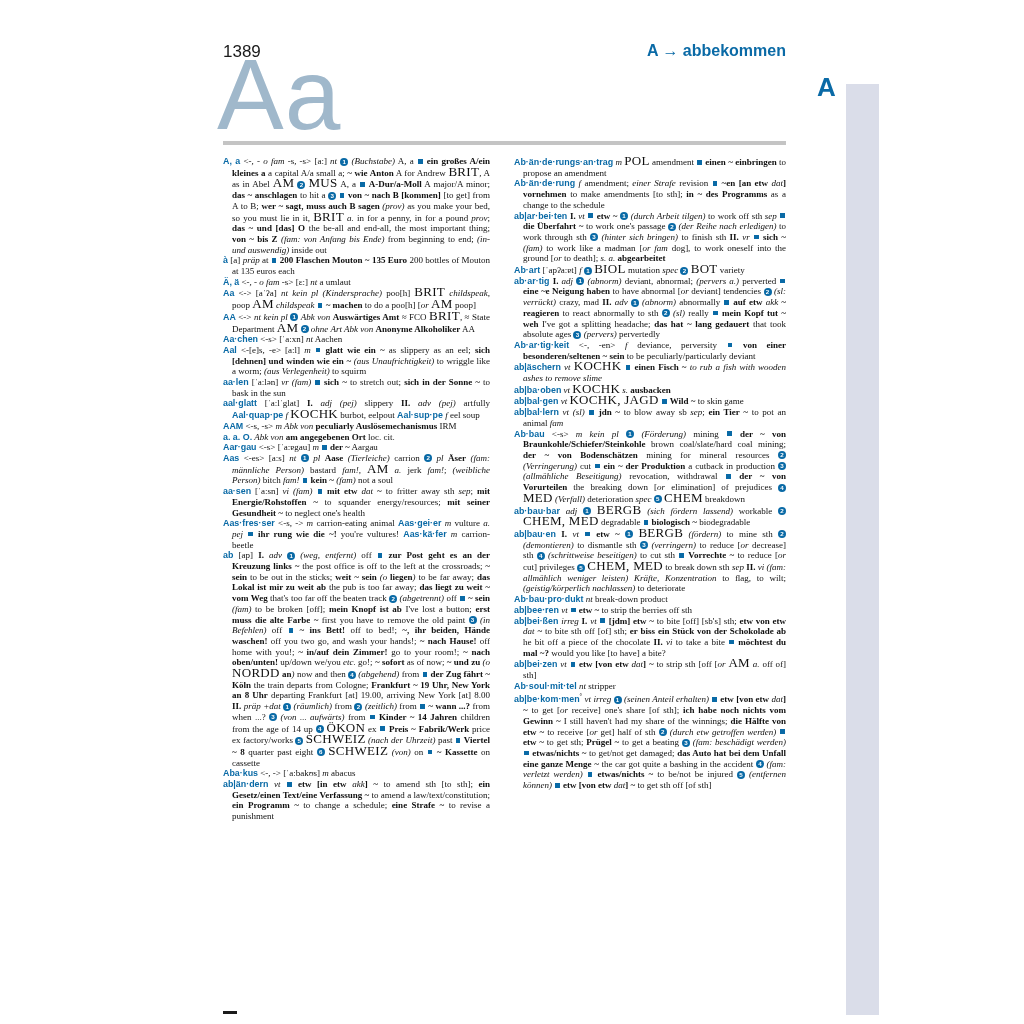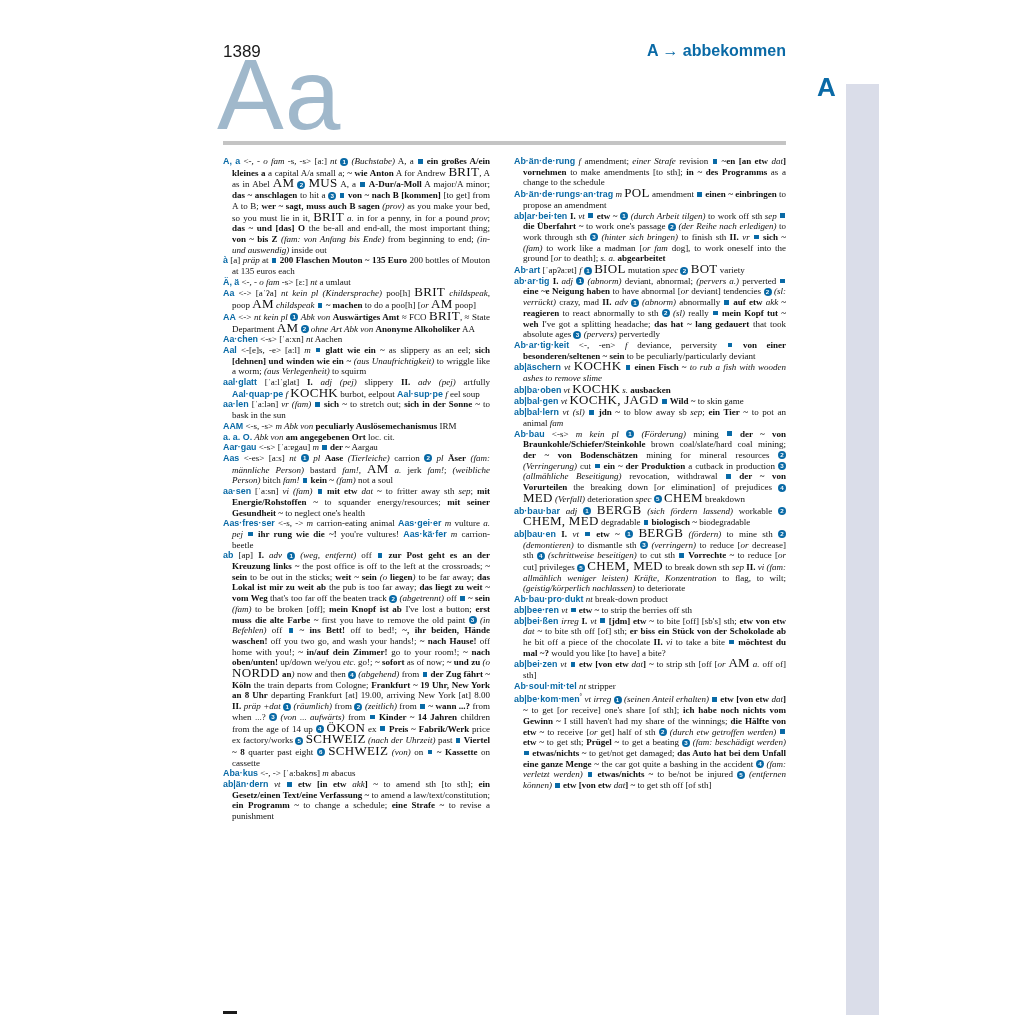--- a/index.html
+++ b/index.html
@@ -58,35 +58,35 @@
   <div class="rule"></div>
 
   <div class="col col-left">
       <p class="entry"><span class="hw">A, a</span> &lt;-, - <i>o fam</i> -s, -s&gt; [aː] <i>nt</i> <span class="n">1</span> <i>(Buchstabe)</i> A, a <span class="sq"></span> <b>ein großes A/ein kleines a</b> a capital A/a small a; <b>~ wie Anton</b> A for Andrew <span class="sc">BRIT</span>, A as in Abel <span class="sc">AM</span> <span class="n">2</span> <span class="sc">MUS</span> A, a <span class="sq"></span> <b>A-Dur/a-Moll</b> A major/A minor; <b>das ~ anschlagen</b> to hit a <span class="n">3</span> <span class="sq"></span> <b>von ~ nach B [kommen]</b> [to get] from A to B; <b>wer ~ sagt, muss auch B sagen</b> <i>(prov)</i> as you make your bed, so you must lie in it, <span class="sc">BRIT</span> <i>a.</i> in for a penny, in for a pound <i>prov</i>; <b>das ~ und [das] O</b> the be-all and end-all, the most important thing; <b>von ~ bis Z</b> <i>(fam: von Anfang bis Ende)</i> from beginning to end; <i>(in- und auswendig)</i> inside out</p>
       <p class="entry"><span class="hw">à</span> [a] <i>präp</i> at <span class="sq"></span> <b>200 Flaschen Mouton ~ 135 Euro</b> 200 bottles of Mouton at 135 euros each</p>
       <p class="entry"><span class="hw">Ä, ä</span> &lt;-, - <i>o fam</i> -s&gt; [ɛː] <i>nt</i> a umlaut</p>
       <p class="entry"><span class="hw">Aa</span> &lt;-&gt; [aˈʔa] <i>nt kein pl (Kindersprache)</i> poo[h] <span class="sc">BRIT</span> <i>childspeak</i>, poop <span class="sc">AM</span> <i>childspeak</i> <span class="sq"></span> <b>~ machen</b> to do a poo[h] [<i>or</i> <span class="sc">AM</span> poop]</p>
       <p class="entry"><span class="hw">AA</span> &lt;-&gt; <i>nt kein pl</i> <span class="n">1</span> <i>Abk von</i> <b>Auswärtiges Amt</b> ≈ FCO <span class="sc">BRIT</span>, ≈ State Department <span class="sc">AM</span> <span class="n">2</span> <i>ohne Art Abk von</i> <b>Anonyme Alkoholiker</b> AA</p>
       <p class="entry"><span class="hw">Aa·chen</span> &lt;-s&gt; [ˈaːxn] <i>nt</i> Aachen</p>
       <p class="entry"><span class="hw">Aal</span> &lt;-[e]s, -e&gt; [aːl] <i>m</i> <span class="sq"></span> <b>glatt wie ein ~</b> as slippery as an eel; <b>sich [dehnen] und winden wie ein ~</b> <i>(aus Unaufrichtigkeit)</i> to wriggle like a worm; <i>(aus Verlegenheit)</i> to squirm</p>
+      <p class="entry"><span class="hw">aa·len</span> [ˈaːlən] <i>vr (fam)</i> <span class="sq"></span> <b>sich ~</b> to stretch out; <b>sich in der Sonne ~</b> to bask in the sun</p>
       <p class="entry"><span class="hw">aal·glatt</span> [ˈaːlˈglat] <b>I.</b> <i>adj (pej)</i> slippery <b>II.</b> <i>adv (pej)</i> artfully <span class="hw">Aal·quap·pe</span> <i>f</i> <span class="sc">KOCHK</span> burbot, eelpout <span class="hw">Aal·sup·pe</span> <i>f</i> eel soup</p>
-      <p class="entry"><span class="hw">aa·len</span> [ˈaːlən] <i>vr (fam)</i> <span class="sq"></span> <b>sich ~</b> to stretch out; <b>sich in der Sonne ~</b> to bask in the sun</p>
       <p class="entry"><span class="hw">AAM</span> &lt;-s, -s&gt; <i>m Abk von</i> <b>peculiarly Auslösemechanismus</b> IRM</p>
       <p class="entry"><span class="hw">a. a. O.</span> <i>Abk von</i> <b>am angegebenen Ort</b> loc. cit.</p>
       <p class="entry"><span class="hw">Aar·gau</span> &lt;-s&gt; [ˈaːɐgau] <i>m</i> <span class="sq"></span> <b>der ~</b> Aargau</p>
       <p class="entry"><span class="hw">Aas</span> &lt;-es&gt; [aːs] <i>nt</i> <span class="n">1</span> <i>pl</i> <b>Aase</b> <i>(Tierleiche)</i> carrion <span class="n">2</span> <i>pl</i> <b>Äser</b> <i>(fam: männliche Person)</i> bastard <i>fam!</i>, <span class="sc">AM</span> <i>a.</i> jerk <i>fam!</i>; <i>(weibliche Person)</i> bitch <i>fam!</i> <span class="sq"></span> <b>kein ~</b> <i>(fam)</i> not a soul</p>
       <p class="entry"><span class="hw">aa·sen</span> [ˈaːsn] <i>vi (fam)</i> <span class="sq"></span> <b>mit etw</b> <i>dat</i> <b>~</b> to fritter away sth <i>sep</i>; <b>mit Energie/Rohstoffen ~</b> to squander energy/resources; <b>mit seiner Gesundheit ~</b> to neglect one's health</p>
       <p class="entry"><span class="hw">Aas·fres·ser</span> &lt;-s, -&gt; <i>m</i> carrion-eating animal <span class="hw">Aas·gei·er</span> <i>m</i> vulture <i>a. pej</i> <span class="sq"></span> <b>ihr rung wie die ~!</b> you're vultures! <span class="hw">Aas·kä·fer</span> <i>m</i> carrion-beetle</p>
       <p class="entry"><span class="hw">ab</span> [ap] <b>I.</b> <i>adv</i> <span class="n">1</span> <i>(weg, entfernt)</i> off <span class="sq"></span> <b>zur Post geht es an der Kreuzung links ~</b> the post office is off to the left at the crossroads; <b>~ sein</b> to be out in the sticks; <b>weit ~ sein</b> <i>(o</i> <b>liegen</b><i>)</i> to be far away; <b>das Lokal ist mir zu weit ab</b> the pub is too far away; <b>das liegt zu weit ~ vom Weg</b> that's too far off the beaten track <span class="n">2</span> <i>(abgetrennt)</i> off <span class="sq"></span> <b>~ sein</b> <i>(fam)</i> to be broken [off]; <b>mein Knopf ist ab</b> I've lost a button; <b>erst muss die alte Farbe ~</b> first you have to remove the old paint <span class="n">3</span> <i>(in Befehlen)</i> off <span class="sq"></span> <b>~ ins Bett!</b> off to bed!; <b>~, ihr beiden, Hände waschen!</b> off you two go, and wash your hands!; <b>~ nach Hause!</b> off home with you!; <b>~ in/auf dein Zimmer!</b> go to your room!; <b>~ nach oben/unten!</b> up/down we/you <i>etc.</i> go!; <b>~ sofort</b> as of now; <b>~ und zu</b> <i>(o</i> <span class="sc">NORDD</span> <b>an</b><i>)</i> now and then <span class="n">4</span> <i>(abgehend)</i> from <span class="sq"></span> <b>der Zug fährt ~ Köln</b> the train departs from Cologne; <b>Frankfurt ~ 19 Uhr, New York an 8 Uhr</b> departing Frankfurt [at] 19.00, arriving New York [at] 8.00 <b>II.</b> <i>präp +dat</i> <span class="n">1</span> <i>(räumlich)</i> from <span class="n">2</span> <i>(zeitlich)</i> from <span class="sq"></span> <b>~ wann ...?</b> from when ...? <span class="n">3</span> <i>(von ... aufwärts)</i> from <span class="sq"></span> <b>Kinder ~ 14 Jahren</b> children from the age of 14 up <span class="n">4</span> <span class="sc">ÖKON</span> ex <span class="sq"></span> <b>Preis ~ Fabrik/Werk</b> price ex factory/works <span class="n">5</span> <span class="sc">SCHWEIZ</span> <i>(nach der Uhrzeit)</i> past <span class="sq"></span> <b>Viertel ~ 8</b> quarter past eight <span class="n">6</span> <span class="sc">SCHWEIZ</span> <i>(von)</i> on <span class="sq"></span> <b>~ Kassette</b> on cassette</p>
       <p class="entry"><span class="hw">Aba·kus</span> &lt;-, -&gt; [ˈaːbakʊs] <i>m</i> abacus</p>
       <p class="entry"><span class="hw">ab|än·dern</span> <i>vt</i> <span class="sq"></span> <b>etw [in etw</b> <i>akk</i><b>] ~</b> to amend sth [to sth]; <b>ein Gesetz/einen Text/eine Verfassung ~</b> to amend a law/text/constitution; <b>ein Programm ~</b> to change a schedule; <b>eine Strafe ~</b> to revise a punishment</p>
     </div>
   <div class="col col-right">
+      <p class="entry"><span class="hw">Ab·än·de·rungs·an·trag</span> <i>m</i> <span class="sc">POL</span> amendment <span class="sq"></span> <b>einen ~ einbringen</b> to propose an amendment</p>
       <p class="entry"><span class="hw">Ab·än·de·rung</span> <i>f</i> amendment; <i>einer Strafe</i> revision <span class="sq"></span> <b>~en [an etw</b> <i>dat</i><b>] vornehmen</b> to make amendments [to sth]; <b>in ~ des Programms</b> as a change to the schedule</p>
-      <p class="entry"><span class="hw">Ab·än·de·rungs·an·trag</span> <i>m</i> <span class="sc">POL</span> amendment <span class="sq"></span> <b>einen ~ einbringen</b> to propose an amendment</p>
       <p class="entry"><span class="hw">ab|ar·bei·ten</span> <b>I.</b> <i>vt</i> <span class="sq"></span> <b>etw ~</b> <span class="n">1</span> <i>(durch Arbeit tilgen)</i> to work off sth <i>sep</i> <span class="sq"></span> <b>die Überfahrt ~</b> to work one's passage <span class="n">2</span> <i>(der Reihe nach erledigen)</i> to work through sth <span class="n">3</span> <i>(hinter sich bringen)</i> to finish sth <b>II.</b> <i>vr</i> <span class="sq"></span> <b>sich ~</b> <i>(fam)</i> to work like a madman [<i>or fam</i> dog], to work oneself into the ground [<i>or</i> to death]; <i>s. a.</i> <b>abgearbeitet</b></p>
       <p class="entry"><span class="hw">Ab·art</span> [ˈapʔaːɐt] <i>f</i> <span class="n">1</span> <span class="sc">BIOL</span> mutation <i>spec</i> <span class="n">2</span> <span class="sc">BOT</span> variety</p>
       <p class="entry"><span class="hw">ab·ar·tig</span> <b>I.</b> <i>adj</i> <span class="n">1</span> <i>(abnorm)</i> deviant, abnormal; <i>(pervers a.)</i> perverted <span class="sq"></span> <b>eine ~e Neigung haben</b> to have abnormal [<i>or</i> deviant] tendencies <span class="n">2</span> <i>(sl: verrückt)</i> crazy, mad <b>II.</b> <i>adv</i> <span class="n">1</span> <i>(abnorm)</i> abnormally <span class="sq"></span> <b>auf etw</b> <i>akk</i> <b>~ reagieren</b> to react abnormally to sth <span class="n">2</span> <i>(sl)</i> really <span class="sq"></span> <b>mein Kopf tut ~ weh</b> I've got a splitting headache; <b>das hat ~ lang gedauert</b> that took absolute ages <span class="n">3</span> <i>(pervers)</i> pervertedly</p>
       <p class="entry"><span class="hw">Ab·ar·tig·keit</span> &lt;-, -en&gt; <i>f</i> deviance, perversity <span class="sq"></span> <b>von einer besonderen/seltenen ~ sein</b> to be peculiarly/particularly deviant</p>
       <p class="entry"><span class="hw">ab|äschern</span> <i>vt</i> <span class="sc">KOCHK</span> <span class="sq"></span> <b>einen Fisch ~</b> <i>to rub a fish with wooden ashes to remove slime</i></p>
       <p class="entry"><span class="hw">ab|ba·oben</span> <i>vt</i> <span class="sc">KOCHK</span> <i>s.</i> <b>ausbacken</b></p>
       <p class="entry"><span class="hw">ab|bal·gen</span> <i>vt</i> <span class="sc">KOCHK, JAGD</span> <span class="sq"></span> <b>Wild ~</b> to skin game</p>
       <p class="entry"><span class="hw">ab|bal·lern</span> <i>vt (sl)</i> <span class="sq"></span> <b>jdn ~</b> to blow away sb <i>sep</i>; <b>ein Tier ~</b> to pot an animal <i>fam</i></p>
       <p class="entry"><span class="hw">Ab·bau</span> &lt;-s&gt; <i>m kein pl</i> <span class="n">1</span> <i>(Förderung)</i> mining <span class="sq"></span> <b>der ~ von Braunkohle/Schiefer/Steinkohle</b> brown coal/slate/hard coal mining; <b>der ~ von Bodenschätzen</b> mining for mineral resources <span class="n">2</span> <i>(Verringerung)</i> cut <span class="sq"></span> <b>ein ~ der Produktion</b> a cutback in production <span class="n">3</span> <i>(allmähliche Beseitigung)</i> revocation, withdrawal <span class="sq"></span> <b>der ~ von Vorurteilen</b> the breaking down [<i>or</i> elimination] of prejudices <span class="n">4</span> <span class="sc">MED</span> <i>(Verfall)</i> deterioration <i>spec</i> <span class="n">5</span> <span class="sc">CHEM</span> breakdown</p>
       <p class="entry"><span class="hw">ab·bau·bar</span> <i>adj</i> <span class="n">1</span> <span class="sc">BERGB</span> <i>(sich fördern lassend)</i> workable <span class="n">2</span> <span class="sc">CHEM, MED</span> degradable <span class="sq"></span> <b>biologisch ~</b> biodegradable</p>

